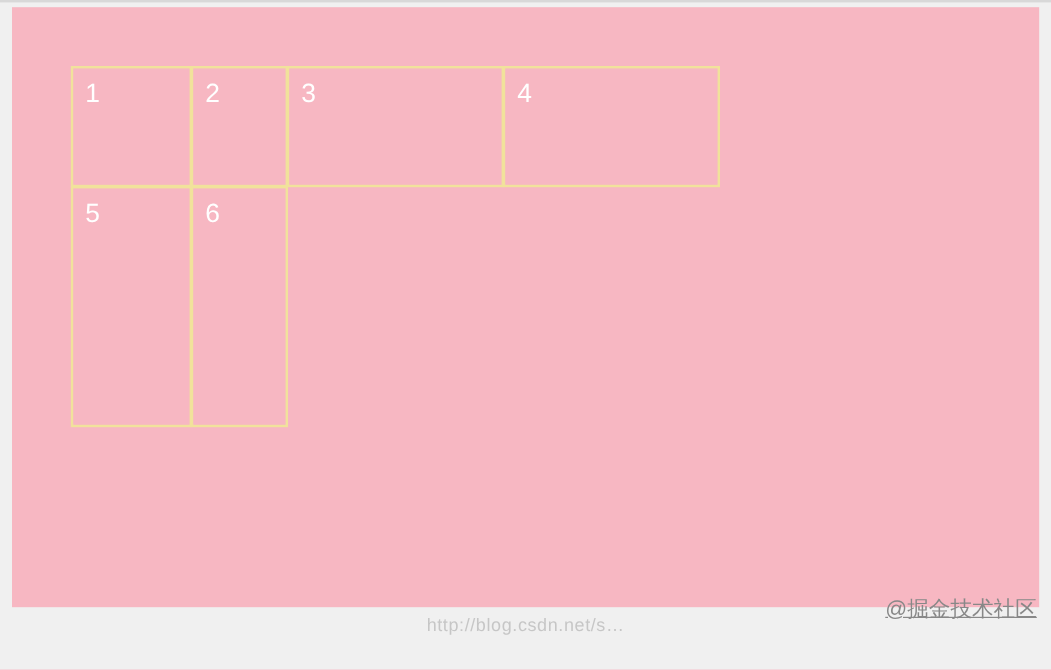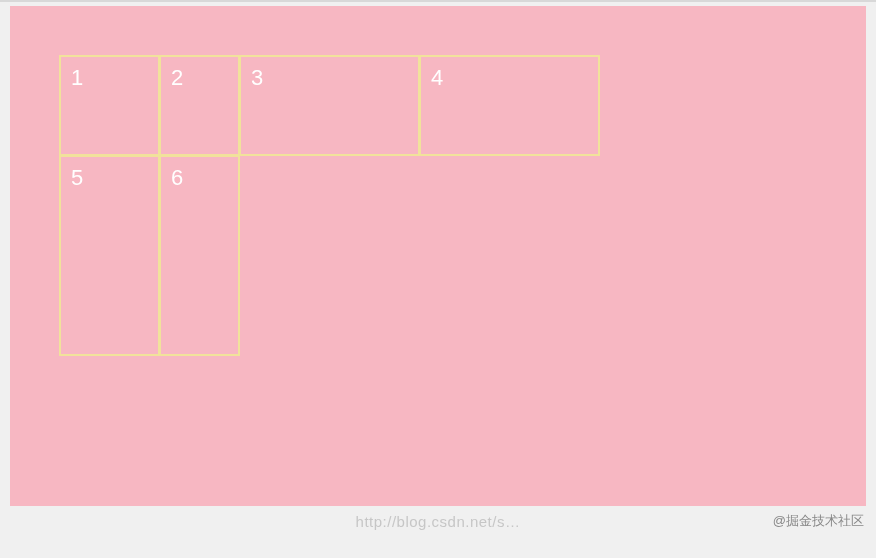--- a/index.html
+++ b/index.html
@@ -47,24 +47,25 @@
       margin: -1px 0 0 -1px;
     }
     .c1 { grid-column: 1; grid-row: 1; }
     .c2 { grid-column: 2; grid-row: 1; }
     .c3 { grid-column: 3; grid-row: 1; }
     .c4 { grid-column: 4; grid-row: 1; }
     .c5 { grid-column: 1; grid-row: 2; }
     .c6 { grid-column: 2; grid-row: 2; }
     .watermark-right {
       position: absolute;
-      bottom: 28px;
+      bottom: 39px;
       right: 12px;
       color: #888;
-      font-size: 13px;
+      font-size: 18px;
+      text-decoration: underline;
     }
     .watermark-center {
       position: absolute;
       bottom: 28px;
       left: 50%;
       transform: translateX(-50%);
       color: rgba(120,120,120,0.35);
       font-size: 15px;
       letter-spacing: 0.5px;
       white-space: nowrap;

